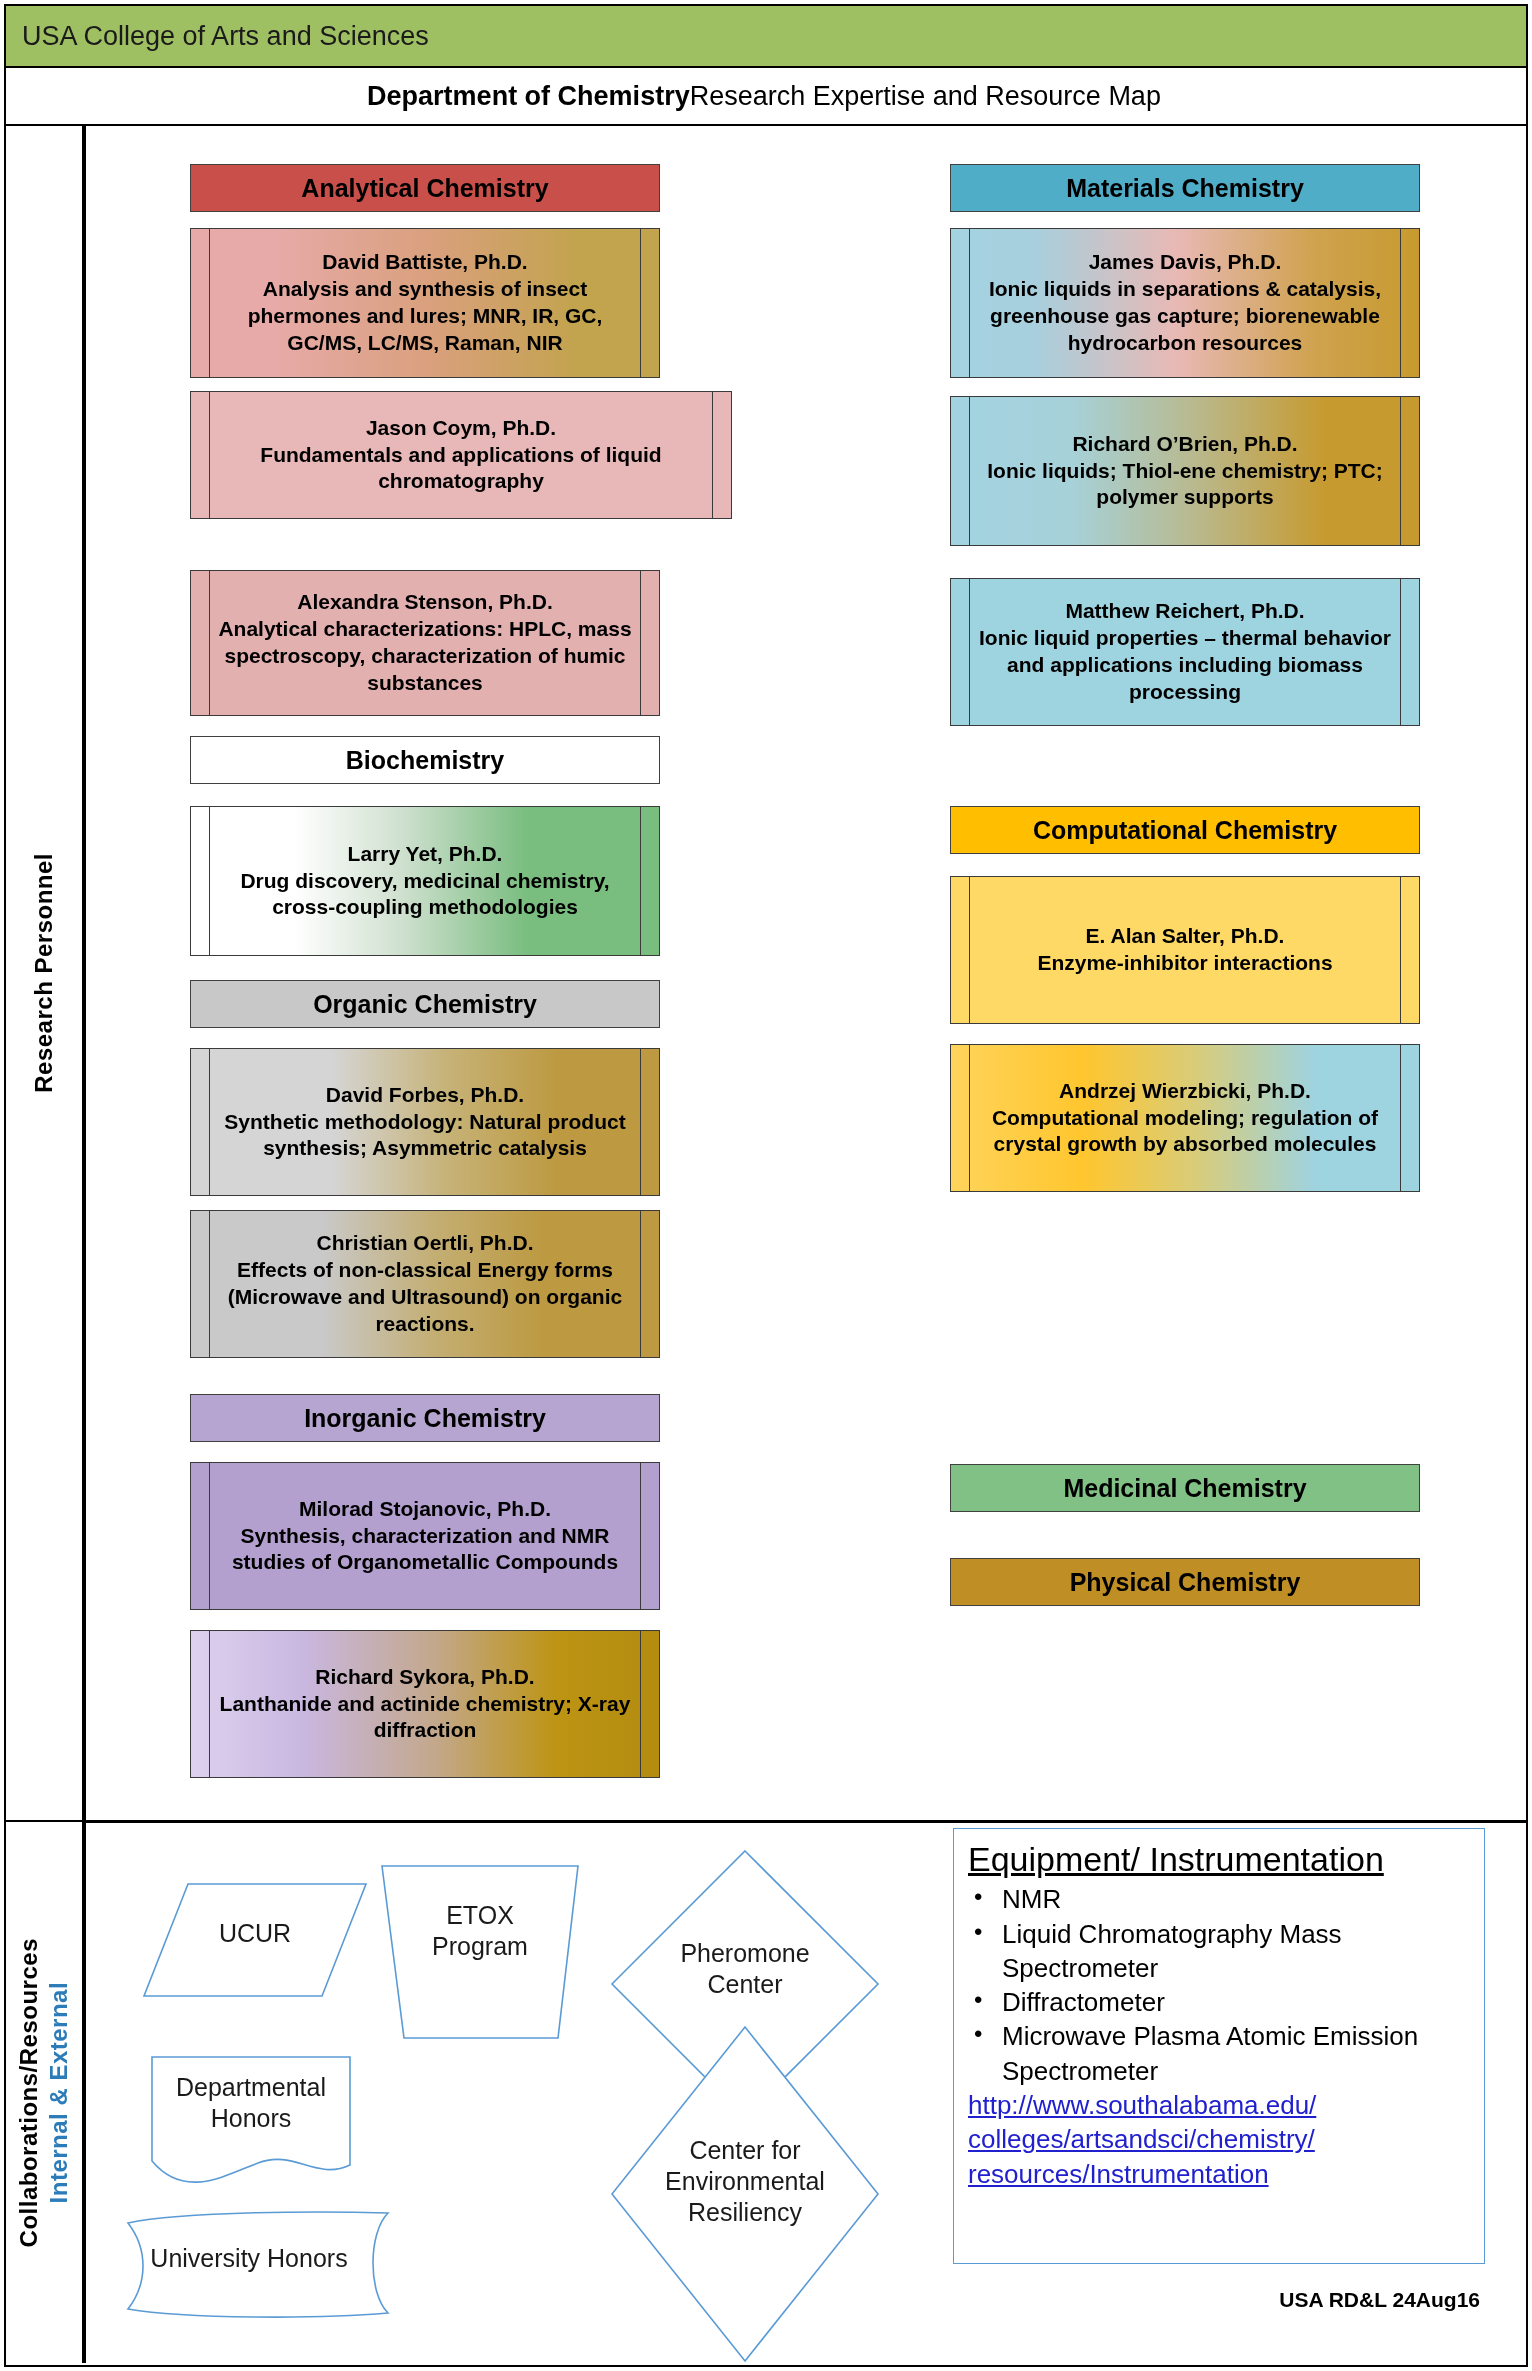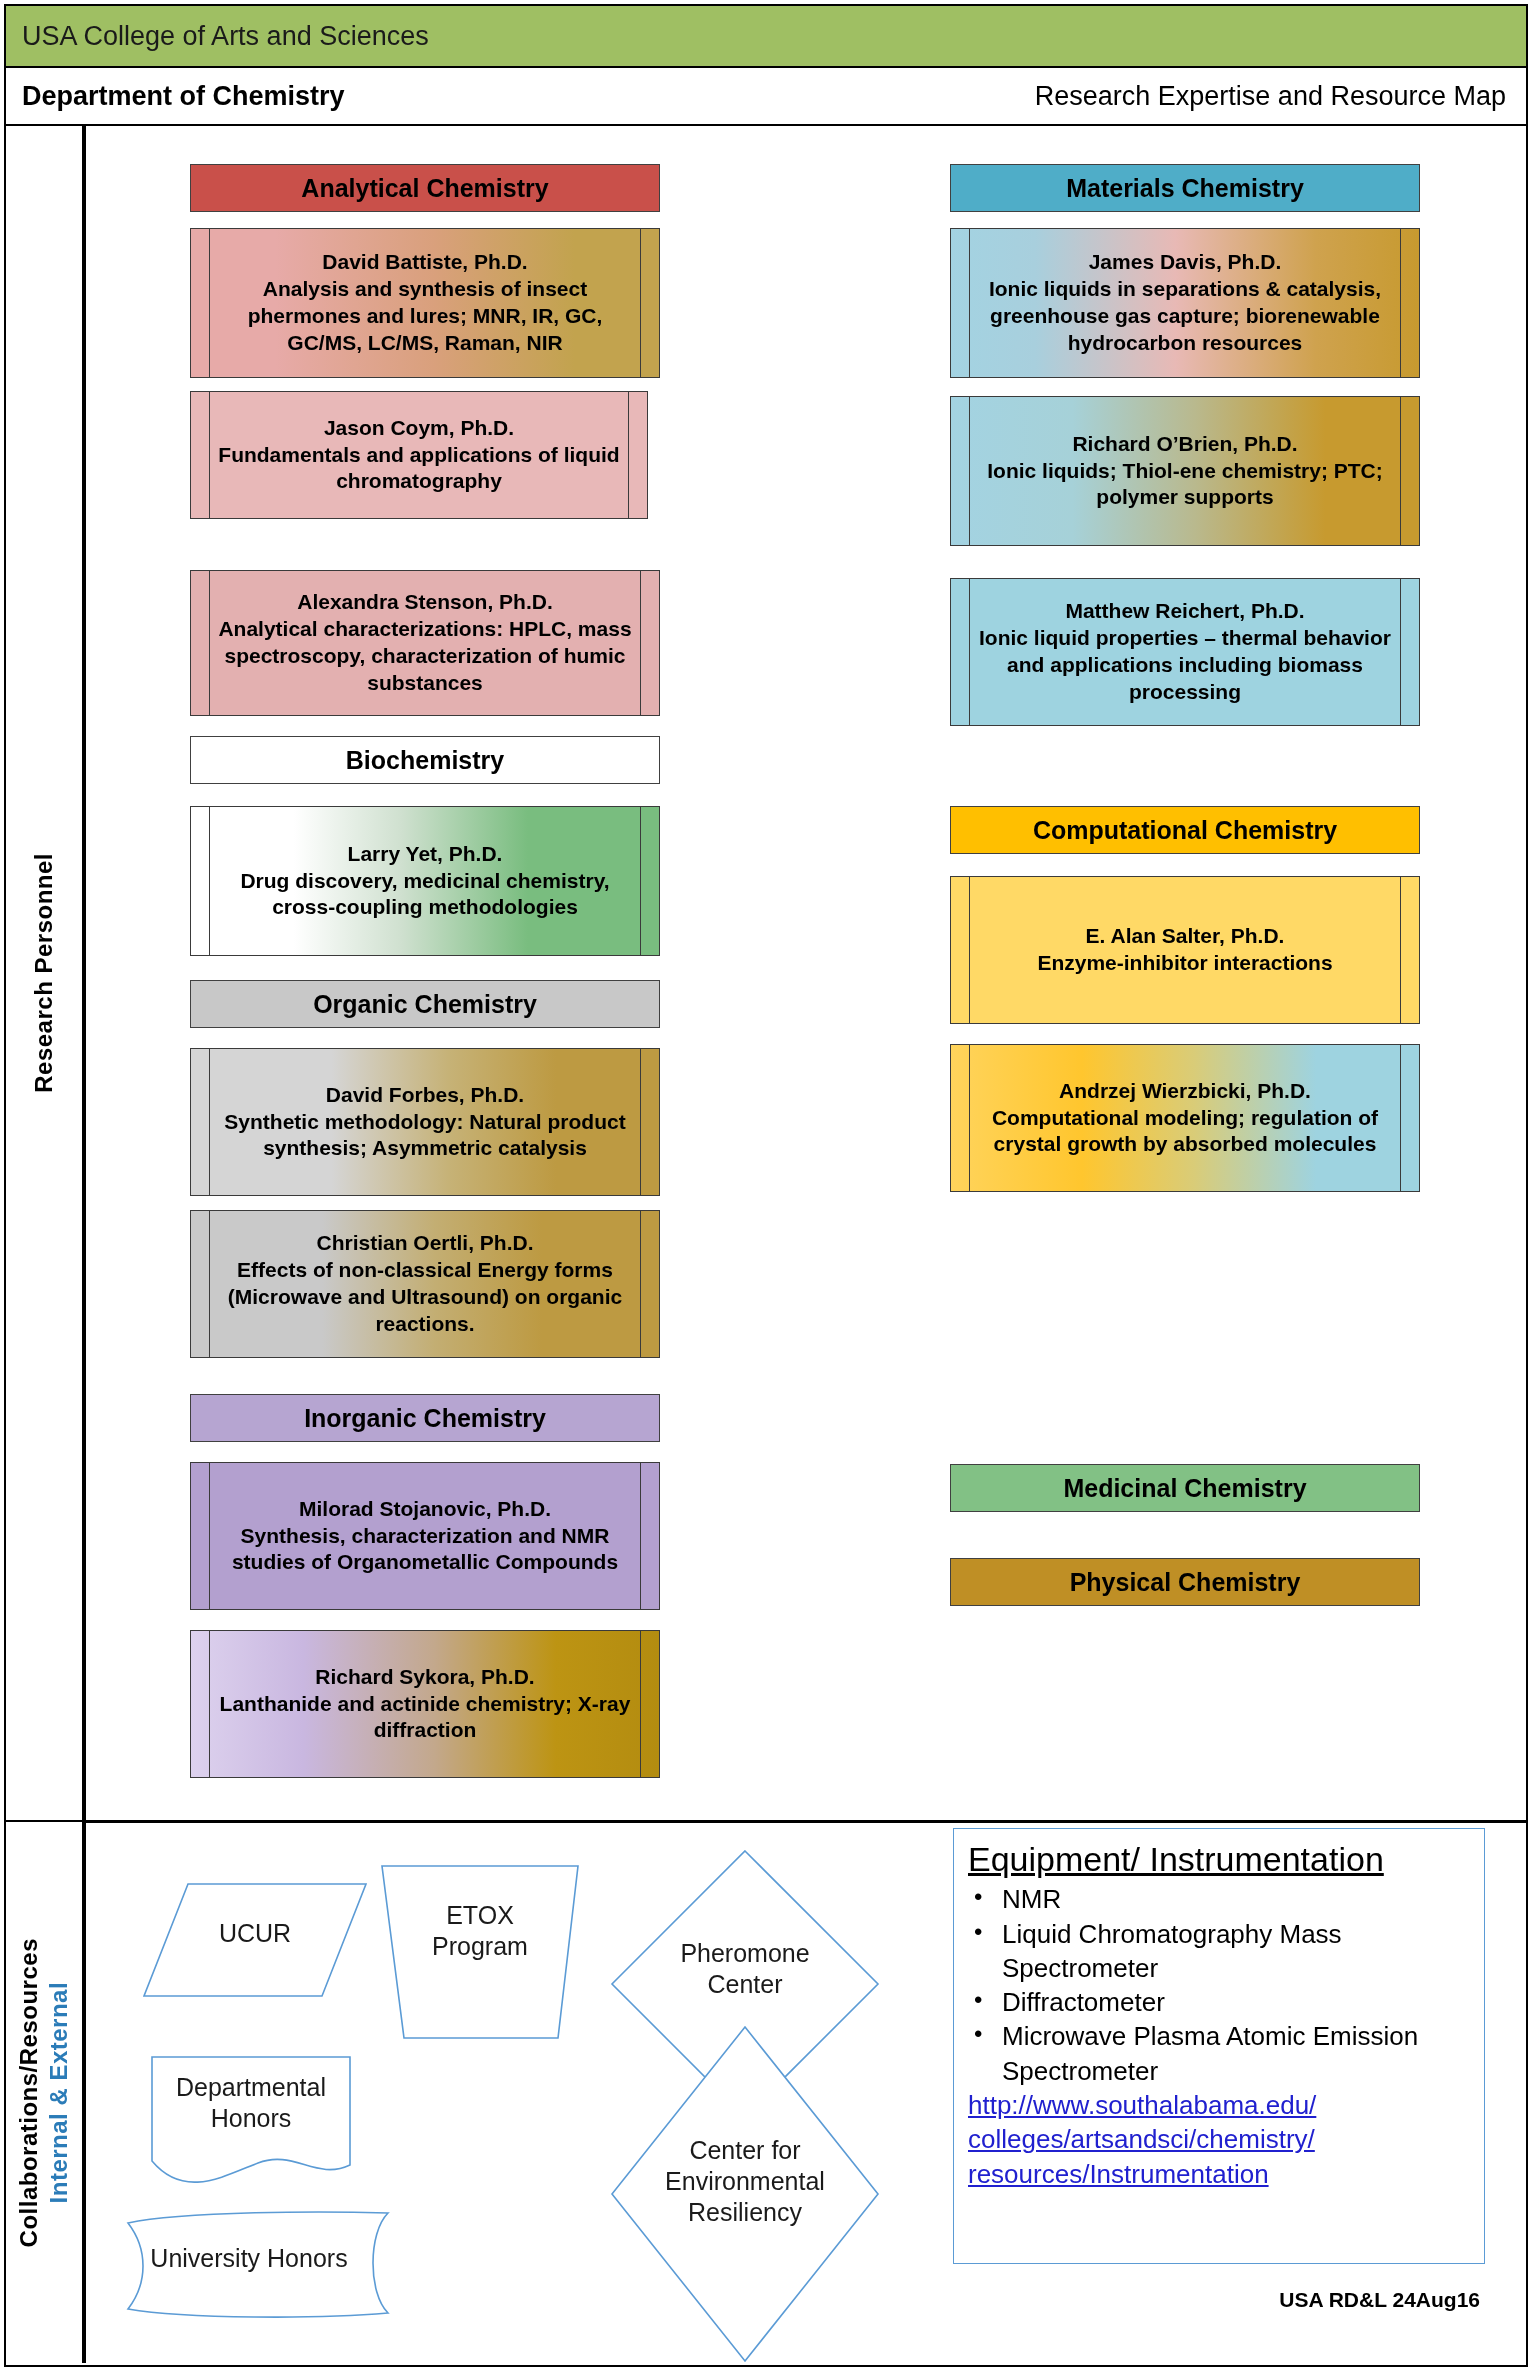--- a/index.html
+++ b/index.html
@@ -39,21 +39,21 @@
     color: #1a1a1a;
     font-family: "Liberation Sans", sans-serif;
   }
   .subheader {
     position: absolute;
     left: 6px; top: 68px;
     width: 1520px; height: 58px;
     border-bottom: 2px solid #000;
     display: flex;
     align-items: center;
-    justify-content: space-between;
+    justify-content: center;
     padding: 0 20px 0 16px;
   }
   .subheader-left {
     font-size: 27px;
     font-weight: bold;
     color: #000;
   }
   .subheader-right {
     font-size: 27px;
     color: #000;
@@ -237,21 +237,21 @@
   </div>
 
   <div class="box person-box" style="left:190px; top:228px; width:470px; height:150px;
               background:linear-gradient(90deg,#e7aaa8 0%,#e7aaa8 18%,#d9a07c 52%,#c2a34e 82%,#c2a34e 100%);">
     <span class="stripe-l"></span>
     <span class="stripe-r"></span>
     <div class="person-name">David Battiste, Ph.D.</div>
     <div class="person-desc">Analysis and synthesis of insect phermones and lures; MNR, IR, GC, GC/MS, LC/MS, Raman, NIR</div>
   </div>
 
-  <div class="box person-box" style="left:190px; top:391px; width:458px; height:128px; background:#e8b8b8;">
+  <div class="box person-box" style="left:190px; top:391px; width:542px; height:128px; background:#e8b8b8;">
     <span class="stripe-l"></span>
     <span class="stripe-r"></span>
     <div class="person-name">Jason Coym, Ph.D.</div>
     <div class="person-desc">Fundamentals and applications of liquid chromatography</div>
   </div>
 
   <div class="box person-box" style="left:190px; top:570px; width:470px; height:146px; background:#e3b0b0;">
     <span class="stripe-l"></span>
     <span class="stripe-r"></span>
     <div class="person-name">Alexandra Stenson, Ph.D.</div>

